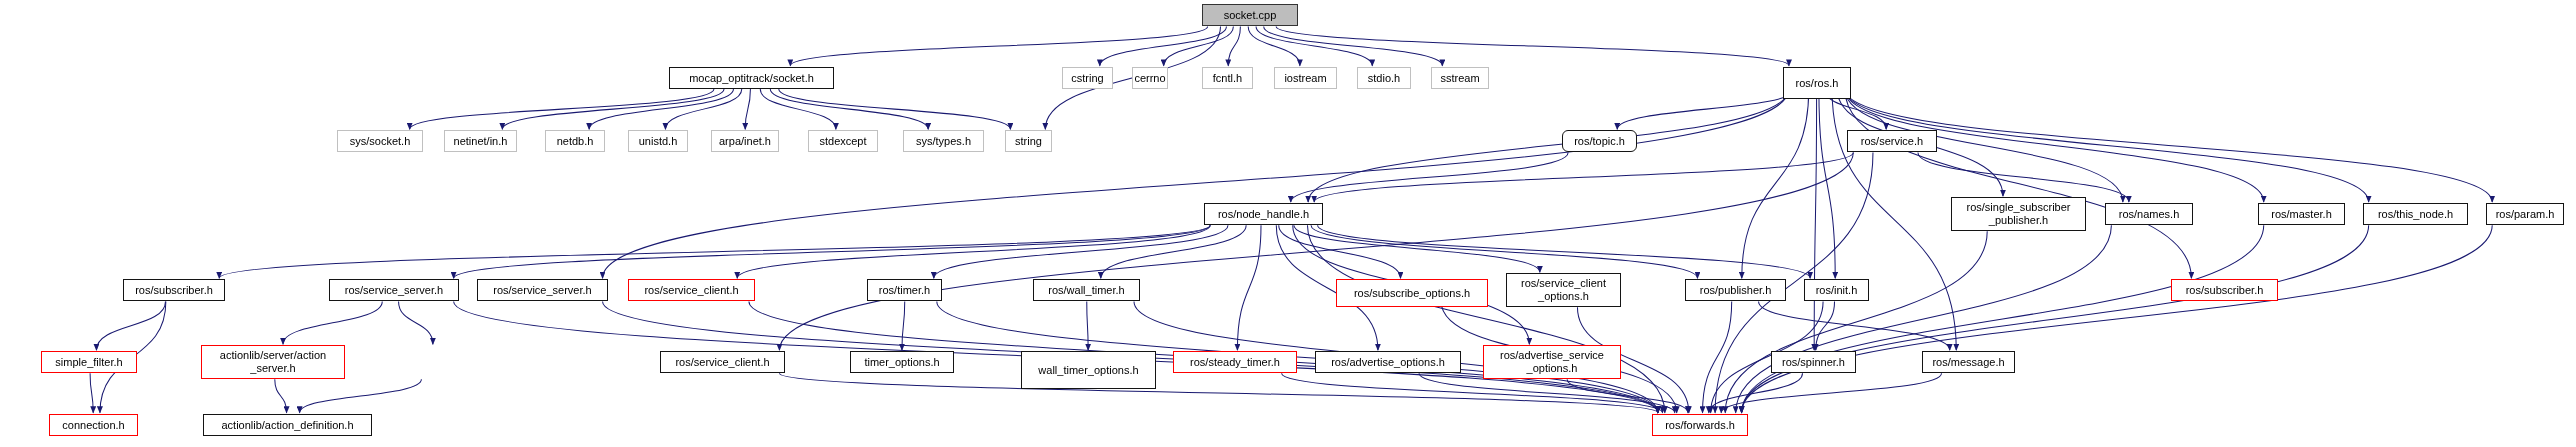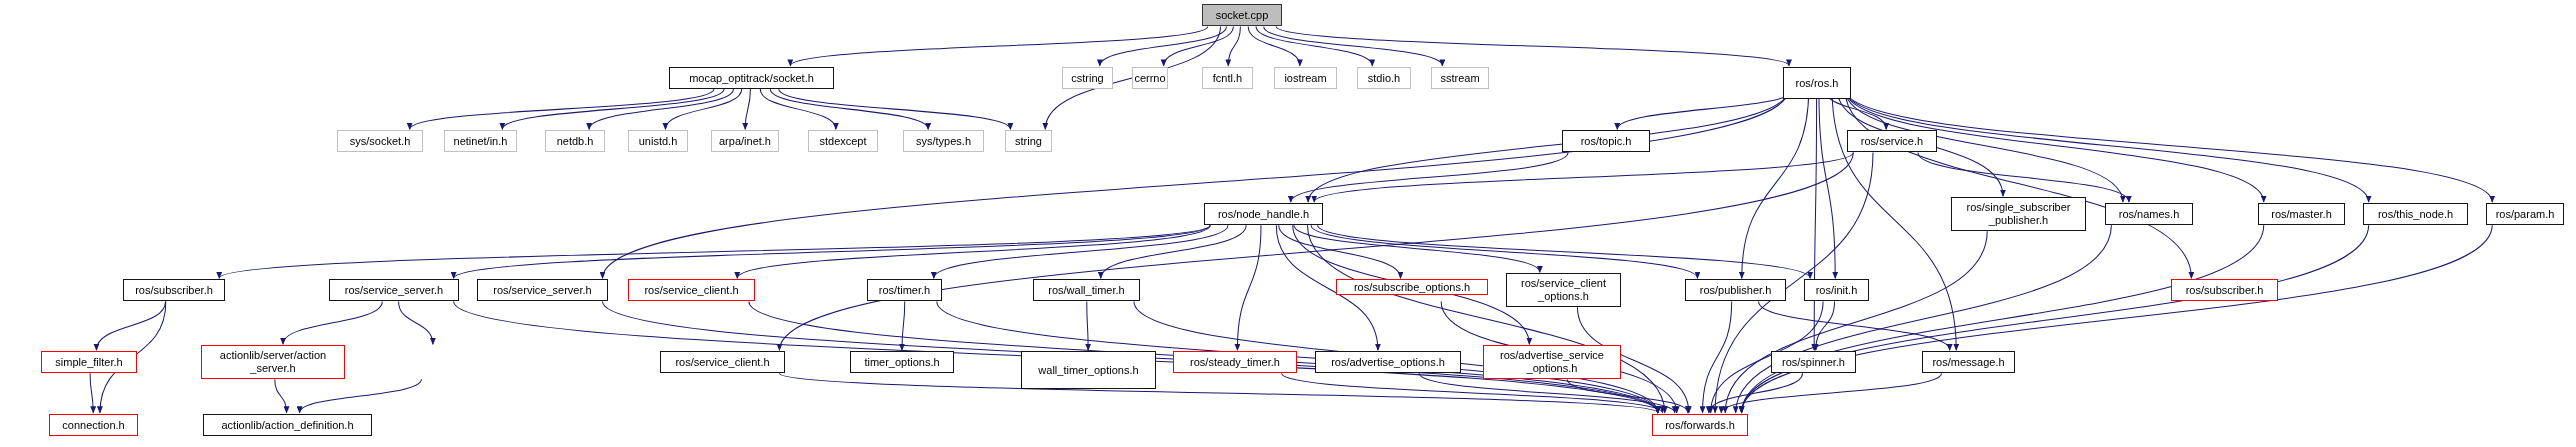--- a/index.html
+++ b/index.html
@@ -100,53 +100,53 @@
         <path d="M1851.9,448 C1851.9,469.725 1994.58,465.775 1994.58,487.5" fill="none" stroke="#191970" stroke-width="1.2" marker-end="url(#arrow)"></path>
         <path d="M2046.3,356 C2046.3,428.325 2011.86,415.175 2011.86,487.5" fill="none" stroke="#191970" stroke-width="1.2" marker-end="url(#arrow)"></path>
         <path d="M2078.05,356 C2078.05,387.625 2303.96,381.875 2303.96,413.5" fill="none" stroke="#191970" stroke-width="1.2" marker-end="url(#arrow)"></path>
         <path d="M2167.8,356 C2167.8,387.625 2145.66,381.875 2145.66,413.5" fill="none" stroke="#191970" stroke-width="1.2" marker-end="url(#arrow)"></path>
         <path d="M2154.3,356 C2154.3,428.325 2021.46,415.175 2021.46,487.5" fill="none" stroke="#191970" stroke-width="1.2" marker-end="url(#arrow)"></path>
         <path d="M2130,441 C2130,466.575 2019.3,461.925 2019.3,487.5" fill="none" stroke="#191970" stroke-width="1.2" marker-end="url(#arrow)"></path>
         <path d="M921,441 C921,466.575 1959,461.925 1959,487.5" fill="none" stroke="#191970" stroke-width="1.2" marker-end="url(#arrow)"></path>
         <path d="M2294.25,441 C2294.25,466.575 2033.9,461.925 2033.9,487.5" fill="none" stroke="#191970" stroke-width="1.2" marker-end="url(#arrow)"></path>
       </g>
   </svg>
-<div class="node root" style="left: 1202px; top: 4.2px; width: 80px; height: 22px;">socket.cpp</div>
+<div class="node root" style="left: 1202px; top: 4.2px; width: 96px; height: 22px;">socket.cpp</div>
     <div class="node normal" style="left: 669px; top: 67px; width: 165px; height: 22px;">mocap_optitrack/socket.h</div>
     <div class="node system" style="left: 1062px; top: 67px; width: 51px; height: 22px;">cstring</div>
     <div class="node system" style="left: 1132px; top: 67px; width: 36px; height: 22px;">cerrno</div>
     <div class="node system" style="left: 1202px; top: 67px; width: 51px; height: 22px;">fcntl.h</div>
     <div class="node system" style="left: 1274px; top: 67px; width: 63px; height: 22px;">iostream</div>
     <div class="node system" style="left: 1357px; top: 67px; width: 54px; height: 22px;">stdio.h</div>
     <div class="node system" style="left: 1431px; top: 67px; width: 58px; height: 22px;">sstream</div>
     <div class="node normal" style="left: 1783px; top: 67px; width: 68px; height: 32px;">ros/ros.h</div>
     <div class="node system" style="left: 337px; top: 130px; width: 86px; height: 22px;">sys/socket.h</div>
     <div class="node system" style="left: 444px; top: 130px; width: 73px; height: 22px;">netinet/in.h</div>
     <div class="node system" style="left: 545px; top: 130px; width: 60px; height: 22px;">netdb.h</div>
     <div class="node system" style="left: 628px; top: 130px; width: 60px; height: 22px;">unistd.h</div>
     <div class="node system" style="left: 711px; top: 130px; width: 68px; height: 22px;">arpa/inet.h</div>
     <div class="node system" style="left: 808px; top: 130px; width: 70px; height: 22px;">stdexcept</div>
     <div class="node system" style="left: 903px; top: 130px; width: 81px; height: 22px;">sys/types.h</div>
     <div class="node system" style="left: 1005px; top: 130px; width: 47px; height: 22px;">string</div>
-    <div class="node normal" style="left: 1562px; top: 130px; width: 88px; height: 22px;">ros/topic.h</div>
+    <div class="node normal" style="left: 1562px; top: 130px; width: 75px; height: 22px; border-radius: 6px;">ros/topic.h</div>
     <div class="node normal" style="left: 1847px; top: 130px; width: 90px; height: 22px;">ros/service.h</div>
     <div class="node normal" style="left: 1204px; top: 203px; width: 119px; height: 22px;">ros/node_handle.h</div>
     <div class="node normal" style="left: 1951px; top: 197px; width: 135px; height: 34px;">ros/single_subscriber
 _publisher.h</div>
     <div class="node normal" style="left: 2105px; top: 203px; width: 88px; height: 22px;">ros/names.h</div>
     <div class="node normal" style="left: 2258px; top: 203px; width: 87px; height: 22px;">ros/master.h</div>
     <div class="node normal" style="left: 2363px; top: 203px; width: 105px; height: 22px;">ros/this_node.h</div>
     <div class="node normal" style="left: 2486px; top: 203px; width: 78px; height: 22px;">ros/param.h</div>
     <div class="node normal" style="left: 123px; top: 279px; width: 102px; height: 22px;">ros/subscriber.h</div>
     <div class="node normal" style="left: 329px; top: 279px; width: 130px; height: 22px;">ros/service_server.h</div>
     <div class="node normal" style="left: 477px; top: 279px; width: 131px; height: 22px;">ros/service_server.h</div>
     <div class="node external" style="left: 628px; top: 279px; width: 127px; height: 22px;">ros/service_client.h</div>
     <div class="node normal" style="left: 867px; top: 279px; width: 75px; height: 22px;">ros/timer.h</div>
     <div class="node normal" style="left: 1033px; top: 279px; width: 107px; height: 22px;">ros/wall_timer.h</div>
-    <div class="node external" style="left: 1336px; top: 279px; width: 152px; height: 16px;">ros/subscribe_options.h</div>
+    <div class="node external" style="left: 1336px; top: 279px; width: 152px; height: 28px;">ros/subscribe_options.h</div>
     <div class="node normal" style="left: 1506px; top: 273px; width: 115px; height: 34px;">ros/service_client
 _options.h</div>
     <div class="node normal" style="left: 1685px; top: 279px; width: 101px; height: 22px;">ros/publisher.h</div>
     <div class="node normal" style="left: 1804px; top: 279px; width: 65px; height: 22px;">ros/init.h</div>
     <div class="node external" style="left: 2171px; top: 279px; width: 107px; height: 22px;">ros/subscriber.h</div>
     <div class="node external" style="left: 41px; top: 351px; width: 96px; height: 22px;">simple_filter.h</div>
     <div class="node external" style="left: 201px; top: 345px; width: 144px; height: 34px;">actionlib/server/action
 _server.h</div>
     <div class="node normal" style="left: 660px; top: 351px; width: 125px; height: 22px;">ros/service_client.h</div>
     <div class="node normal" style="left: 850px; top: 351px; width: 104px; height: 22px;">timer_options.h</div>

